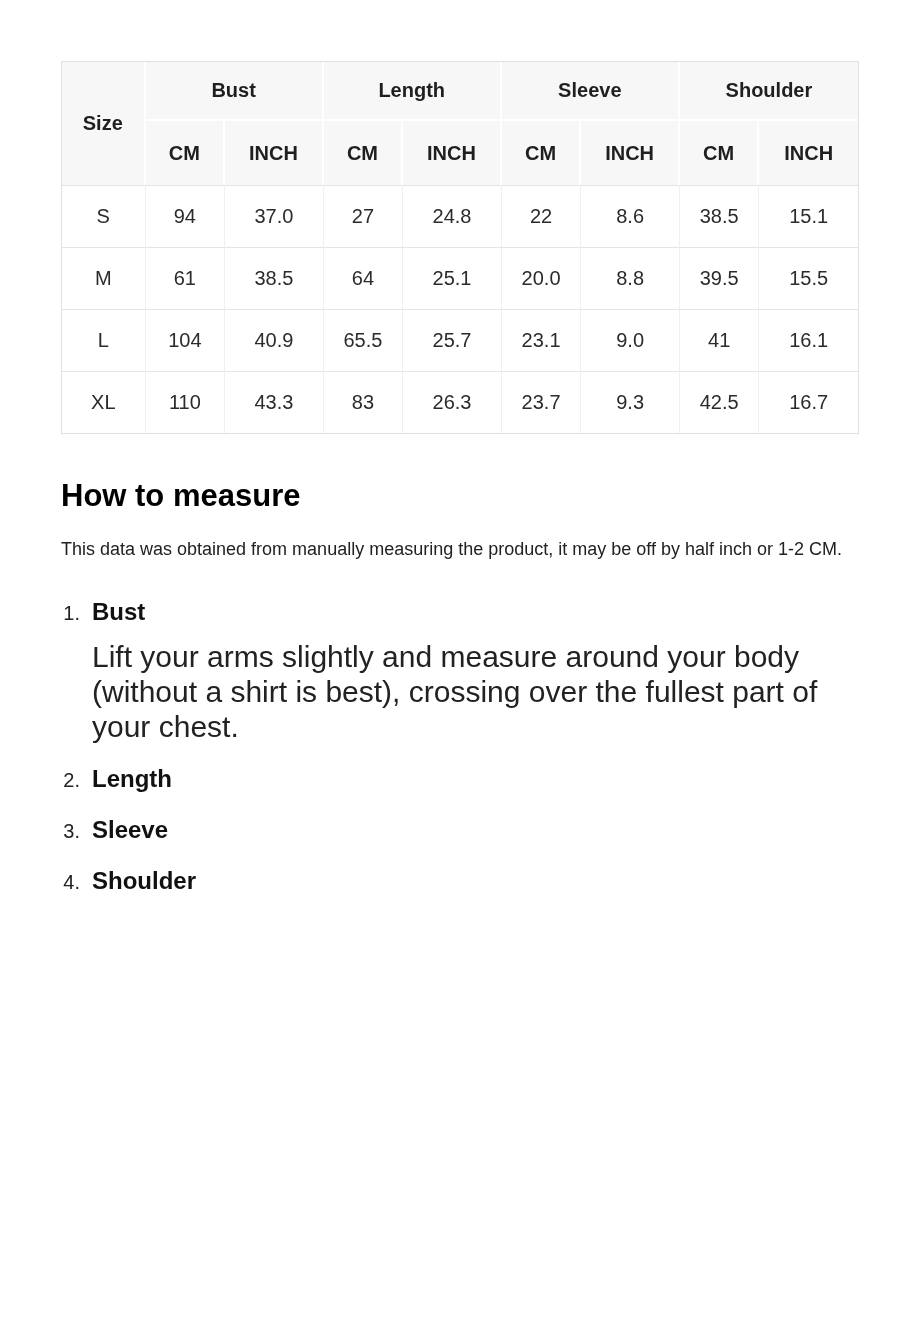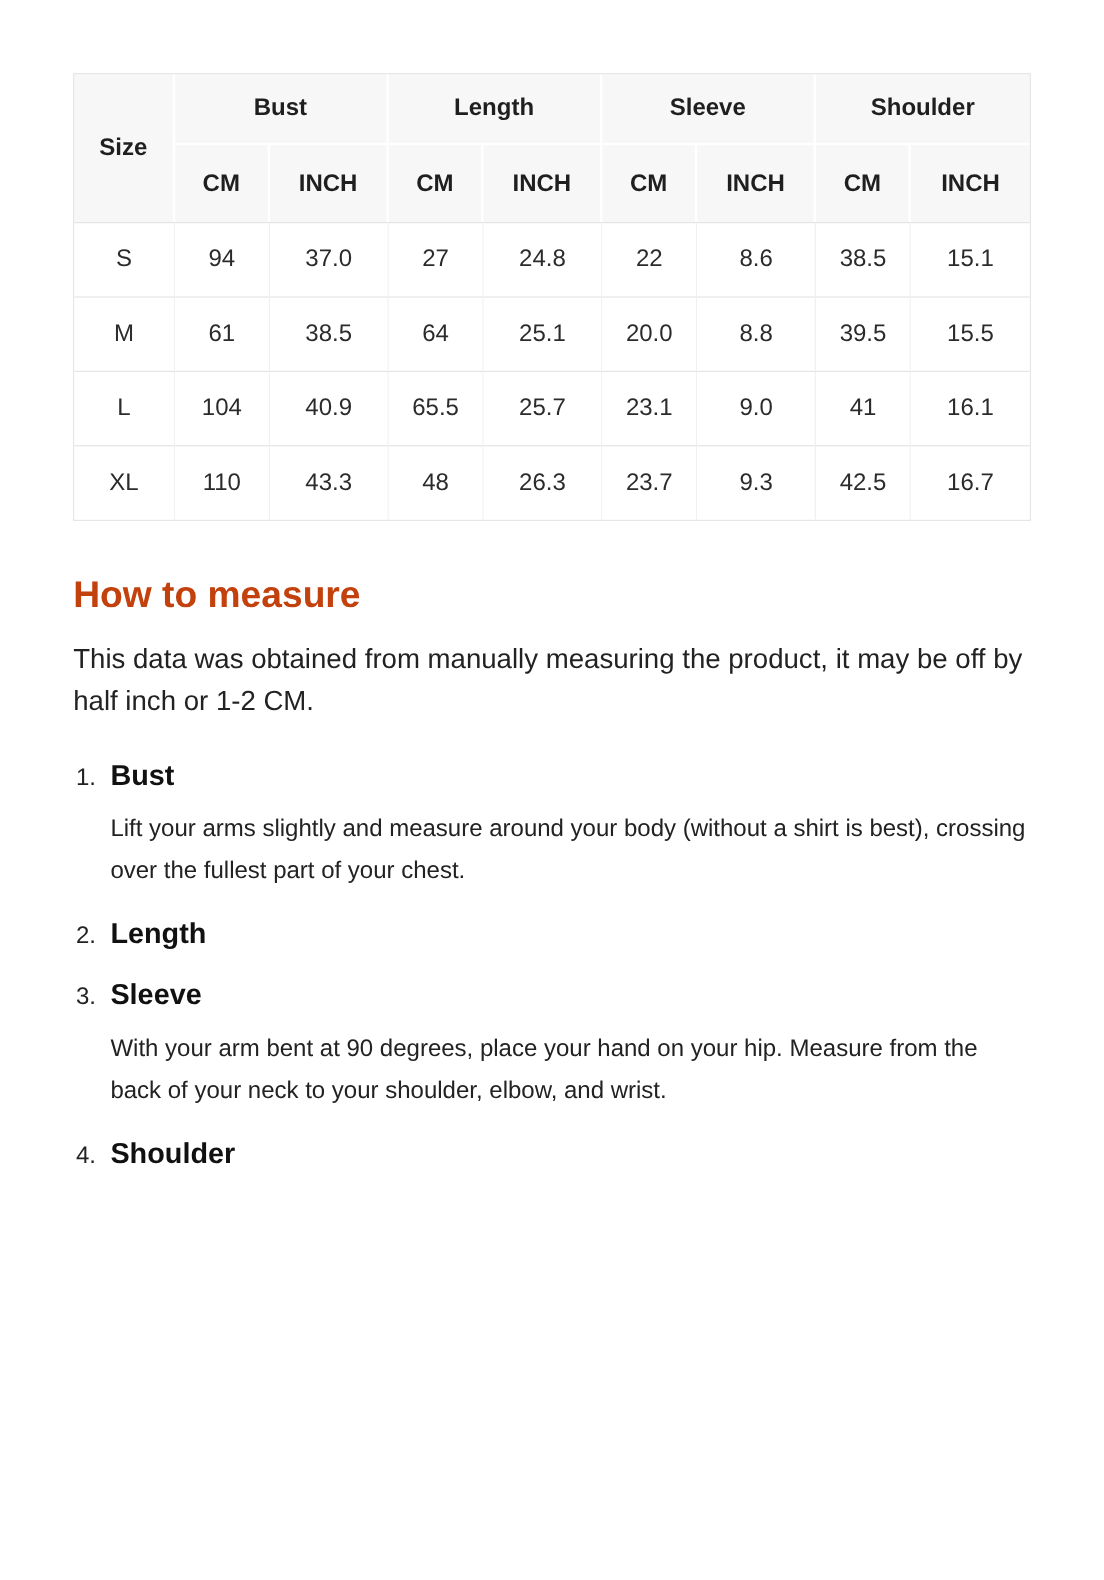--- a/index.html
+++ b/index.html
@@ -62,24 +62,24 @@
     color: #2b2b2b;
   }
   table.size-chart tbody td:last-child { border-right: none; }
 
   
   .howto-heading {
     font-size: 31px;
     line-height: 34px;
     font-weight: bold;
     margin: 45px 0 19px 0;
-    color: #c2410c;
+    color: #000000;
   }
   .howto-intro {
-    font-size: 23px;
+    font-size: 18px;
     line-height: 35px;
     margin: 0 0 30px 0;
   }
   .steps { }
   .step {
     display: flex;
     align-items: flex-start;
     margin-bottom: 20px;
   }
   .step-num {
@@ -93,21 +93,21 @@
   }
   .step-body { flex: 1; }
   .step-title {
     font-size: 24px;
     line-height: 30px;
     font-weight: bold;
     margin: 0;
     color: #111111;
   }
   .step-desc {
-    font-size: 20px;
+    font-size: 30px;
     line-height: 35px;
     margin: 12px 0 0 0;
   }
 </style>
 </head>
 <body>
 
 <div class="page">
 
   <div class="table-wrap">
@@ -173,21 +173,21 @@
           <td>25.7</td>
           <td>23.1</td>
           <td>9.0</td>
           <td>41</td>
           <td>16.1</td>
         </tr>
         <tr>
           <td>XL</td>
           <td>110</td>
           <td>43.3</td>
-          <td>48</td>
+          <td>83</td>
           <td>26.3</td>
           <td>23.7</td>
           <td>9.3</td>
           <td>42.5</td>
           <td>16.7</td>
         </tr>
       </tbody>
     </table>
   </div>
 
@@ -209,21 +209,20 @@
       <span class="step-num">2.</span>
       <div class="step-body">
         <h3 class="step-title">Length</h3>
       </div>
     </div>
 
     <div class="step">
       <span class="step-num">3.</span>
       <div class="step-body">
         <h3 class="step-title">Sleeve</h3>
-        <p class="step-desc">With your arm bent at 90 degrees, place your hand on your hip. Measure from the back of your neck to your shoulder, elbow, and wrist.</p>
       </div>
     </div>
 
     <div class="step">
       <span class="step-num">4.</span>
       <div class="step-body">
         <h3 class="step-title">Shoulder</h3>
       </div>
     </div>
 

